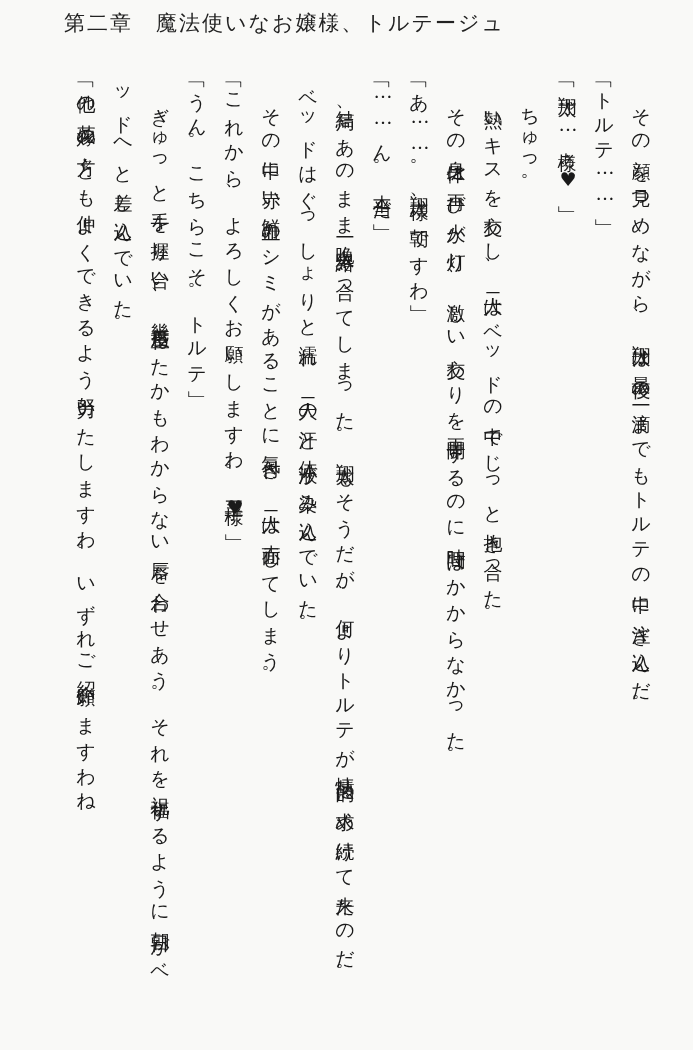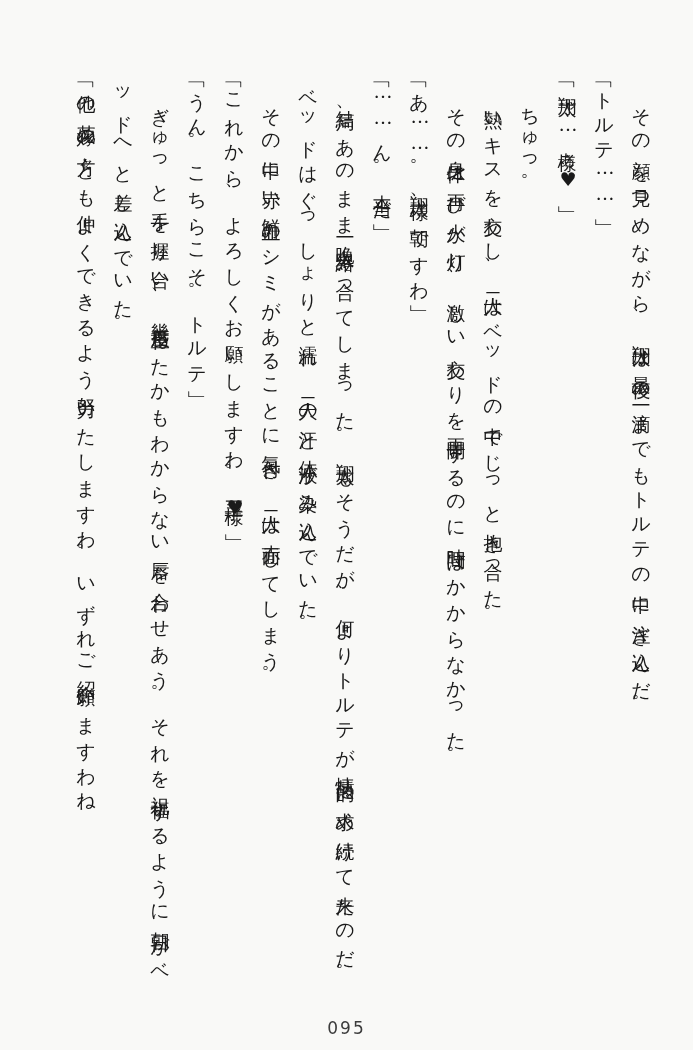--- a/index.html
+++ b/index.html
@@ -58,33 +58,33 @@
     font-size: 17px;
     letter-spacing: 2px;
     color: #3c3c3c;
   }
 </style>
 </head>
 <body>
 
 <div class="page">
 
+  <div class="running-header">第二章　魔法使いなお嬢様、トルテージュ</div>
 
   <div class="text-block">
       <p class="indent">その顔を見つめながら、翔太は最後の一滴までもトルテの中に注ぎ込んだ。</p>
       <p class="">「トルテ……」</p>
       <p class="">「翔太……様ぁ♥」</p>
       <p class="indent">ちゅっ。</p>
       <p class="indent">熱いキスを交わし、二人はベッドの中でじっと抱き合った。</p>
       <p class="indent">その身体に再び火が灯り、激しい交わりを再開するのに時間はかからなかった。</p>
       <p class="">「あ……。翔太様、朝ですわ」</p>
       <p class="">「……ん。本当だ」</p>
       <p class="indent">結局、あのまま一晩中絡み合ってしまった。翔太もそうだが、何よりトルテが情熱的に求め続けて来たのだ。ベッドはぐっしょりと濡れ、二人の汗と体液が染み込んでいた。</p>
       <p class="indent">その中に赤い鮮血のシミがあることに気付き、二人は赤面してしまう。</p>
       <p class="">「これから、よろしくお願いしますわ。王子様♥」</p>
       <p class="">「うん。こちらこそ。トルテ」</p>
       <p class="indent">ぎゅっと手を握り合い、幾度重ねたかもわからない唇を合わせあう。それを祝福するように朝日がベッドへと差し込んでいた。</p>
       <p class="">「他の花嫁の方々とも仲よくできるよう努力いたしますわ。いずれご紹介願いますわね</p>
     </div>
 
-  <div class="page-number">095</div>
 
 </div>
 
 </body></html>

